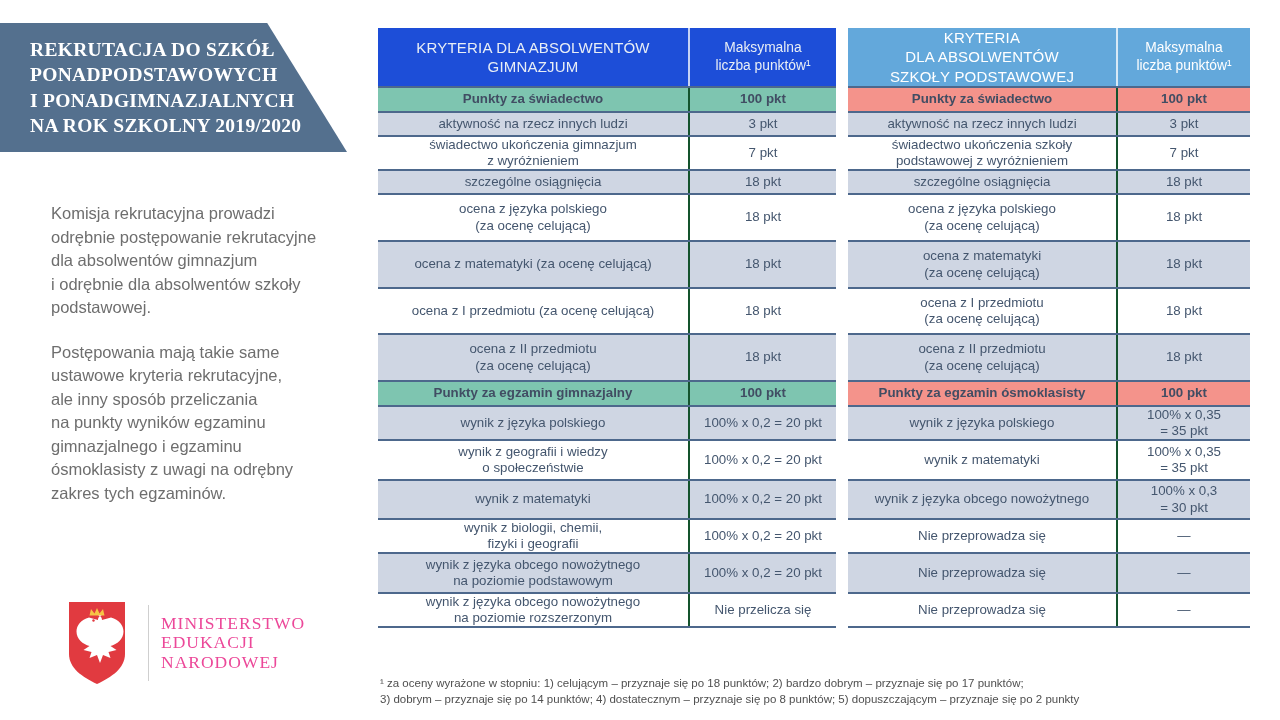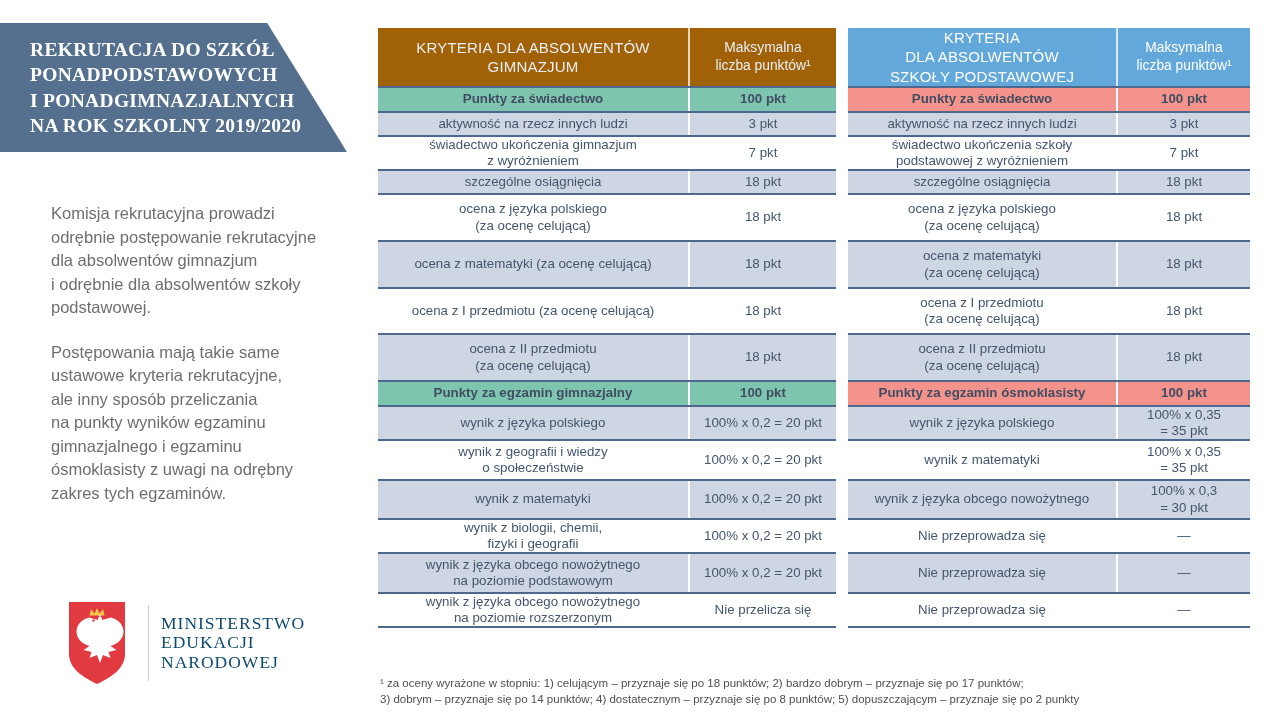--- a/index.html
+++ b/index.html
@@ -17,42 +17,42 @@
   
   .intro{position:absolute;left:50px;top:202px;width:318px;color:#6e6e6e;
          font-size:16.5px;line-height:23.5px;}
   .intro p{margin:0 0 21px 1px;white-space:pre-line;}
 
   
   .logo{position:absolute;left:66px;top:600px;display:flex;align-items:center;}
   .emblem{width:62px;height:86px;}
   .logo-divider{width:1px;height:76px;background:#cfcfcf;margin:0 12px 0 20px;}
   .logo-text span{display:block;font-family:"Liberation Serif",serif;
-         font-size:17.5px;line-height:19.5px;color:#0c4a6e;letter-spacing:1px;}
+         font-size:17.5px;line-height:19.5px;color:#ec4899;letter-spacing:1px;}
 
   
   .table{position:absolute;top:28px;box-sizing:border-box;}
   .tableL{left:378px;width:458px;}
   .tableR{left:848px;width:402px;}
 
   .thead{display:flex;height:60px;border-bottom:2px solid #4d688c;box-sizing:border-box;}
-  .tableL .thead{background:#a16207;color:#e8eef5;}
+  .tableL .thead{background:#1d4ed8;color:#e8eef5;}
   .tableR .thead{background:#63a8db;color:#ffffff;}
   .thead .hl{flex:1;display:flex;flex-direction:column;justify-content:center;
              text-align:center;font-size:15px;line-height:19.5px;letter-spacing:.2px;
              border-right:2px solid rgba(255,255,255,.75);}
   .thead .hp{display:flex;flex-direction:column;justify-content:center;
              text-align:center;font-size:13.8px;line-height:18.5px;}
   .tableL .hp{width:146px;}
   .tableR .hp{width:132px;}
 
   .row{display:flex;border-bottom:2px solid #4d688c;box-sizing:border-box;
        color:#44566e;font-size:13.3px;line-height:16.5px;background:#ffffff;}
   .row .cl{flex:1;display:flex;align-items:center;justify-content:center;
-       text-align:center;white-space:pre-line;border-right:2px solid #ffffff;
+       text-align:center;white-space:pre-line;border-right:2px solid #14532d;
        padding:1px 6px;box-sizing:border-box;}
   .row .cp{display:flex;align-items:center;justify-content:center;text-align:center;
        white-space:pre-line;padding:1px 4px;box-sizing:border-box;border-radius:7px;}
   .tableL .cp{width:146px;}
   .tableR .cp{width:132px;}
   .row.shade{background:#cfd6e3;}
   .row.section{font-weight:700;color:#414d63;}
   .tableL .row.section{background:#7ec5b0;}
   .tableR .row.section{background:#f4938b;}
   .h24{height:24px}.h25{height:25px}.h39{height:39px}.h40{height:40px}

